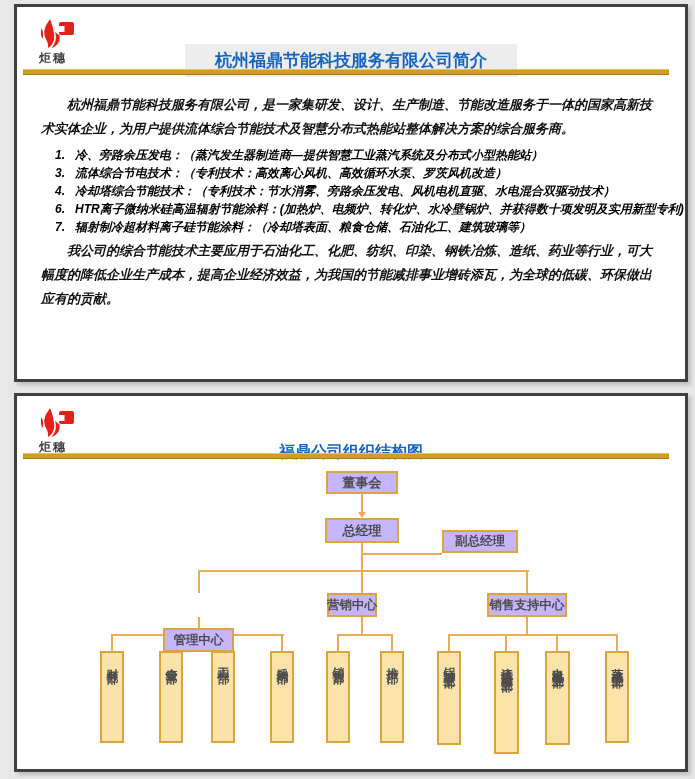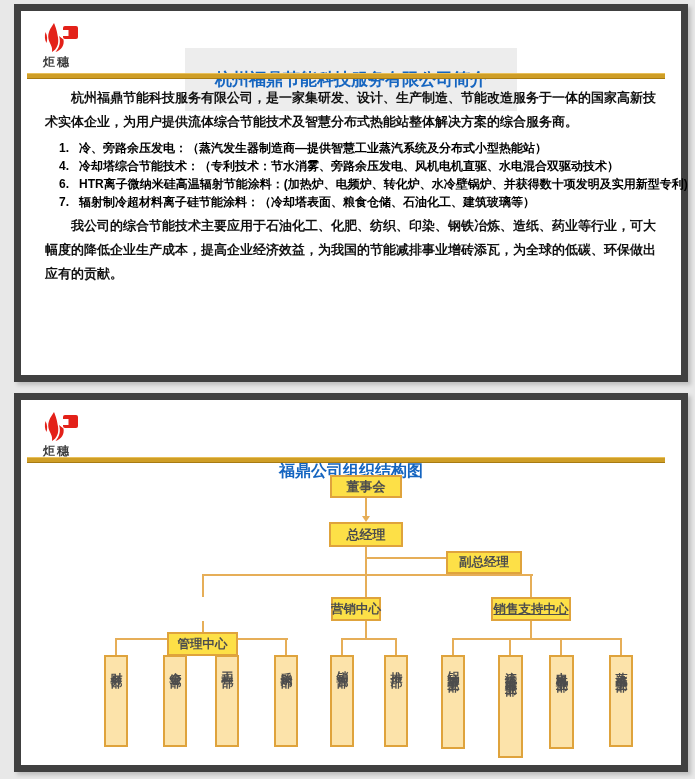--- a/index.html
+++ b/index.html
@@ -6,64 +6,64 @@
   body{
     width:695px;height:779px;
     background:#e8e8e8;
     font-family:"Liberation Sans","DejaVu Sans",sans-serif;
     position:relative;
     -webkit-font-smoothing:antialiased;
   }
   .card{
     position:absolute;left:14px;width:674px;
     background:#ffffff;
-    border:7px solid #404040;
+    border:3px solid #404040;
     box-shadow:3px 3px 4px rgba(0,0,0,0.18);
     box-sizing:border-box;
   }
   #card1{top:4px;height:378px;}
   #card2{top:393px;height:379px;}
 
   
   .logo{position:absolute;left:22px;top:12px;width:60px;text-align:left;}
   .logo svg{display:block;width:36px;height:30px;}
   .logo-text{display:block;font-size:12px;font-weight:bold;color:#3b3b3b;letter-spacing:2px;margin-top:1px;}
   .title-box{
     position:absolute;left:50%;transform:translateX(-50%);
     top:26px;background:#ededed;
-    padding:20px 30px;white-space:nowrap;
+    padding:5px 30px;white-space:nowrap;
     font-size:17px;font-weight:bold;color:#1565c0;
   }
   #card2 .title-box{background:transparent;top:30px;font-size:16px;}
   .gold-rule{
     position:absolute;left:6px;right:16px;height:4px;
     background:#cf9e26;border-top:1px solid #e8c05a;border-bottom:1px solid #a87b12;
   }
   #card1 .gold-rule{top:62px;}
   #card2 .gold-rule{top:57px;}
 
   
   .doc-body{
-    position:absolute;left:24px;right:22px;top:75px;
-    font-size:13px;line-height:24px;color:#111;font-weight:600;
+    position:absolute;left:24px;right:22px;top:86px;
+    font-size:13px;line-height:24px;color:#111;font-weight:600;font-style:italic;
   }
   .doc-body p{margin:0;}
   .indent{text-indent:2em;}
   .tech-list{
     list-style:none;margin:5px 0 3px 0;padding:0 0 0 14px;
     font-size:12px;line-height:18px;font-weight:bold;color:#000;
   }
   .tech-list li{white-space:nowrap;}
   .tech-list .num{display:inline-block;width:20px;font-weight:bold;}
 
   
   .chart{position:absolute;inset:0;}
   .node{
     position:absolute;box-sizing:border-box;
-    background:#fde047;border:2px solid #dfa33c;
+    background:#c4b5fd;border:2px solid #dfa33c;
     display:flex;align-items:center;justify-content:center;
     font-size:13px;font-weight:600;color:#4d4d4d;
     white-space:nowrap;
   }
   .dept{
     position:absolute;box-sizing:border-box;
     background:#fce3aa;border:2px solid #dfa33c;
     display:flex;justify-content:center;
     padding-top:5px;
   }
@@ -93,20 +93,21 @@
     </svg>
     <span class="logo-text">炬穗</span>
   </div>
   <h1 class="title-box">杭州福鼎节能科技服务有限公司简介</h1>
   <div class="gold-rule"></div>
 
   <div class="doc-body">
     <p class="indent">杭州福鼎节能科技服务有限公司，是一家集研发、设计、生产制造、节能改造服务于一体的国家高新技术实体企业，为用户提供流体综合节能技术及智慧分布式热能站整体解决方案的综合服务商。</p>
     <ol class="tech-list">
       <li><span class="num">1.</span><span>冷、旁路余压发电：（蒸汽发生器制造商—提供智慧工业蒸汽系统及分布式小型热能站）</span></li>
+      <li><span class="num">3.</span><span>流体综合节电技术：（专利技术：高效离心风机、高效循环水泵、罗茨风机改造）</span></li>
       <li><span class="num">4.</span><span>冷却塔综合节能技术：（专利技术：节水消雾、旁路余压发电、风机电机直驱、水电混合双驱动技术）</span></li>
       <li><span class="num">6.</span><span>HTR离子微纳米硅高温辐射节能涂料：(加热炉、电频炉、转化炉、水冷壁锅炉、并获得数十项发明及实用新型专利)</span></li>
       <li><span class="num">7.</span><span>辐射制冷超材料离子硅节能涂料：（冷却塔表面、粮食仓储、石油化工、建筑玻璃等）</span></li>
     </ol>
     <p class="indent">我公司的综合节能技术主要应用于石油化工、化肥、纺织、印染、钢铁冶炼、造纸、药业等行业，可大幅度的降低企业生产成本，提高企业经济效益，为我国的节能减排事业增砖添瓦，为全球的低碳、环保做出应有的贡献。</p>
   </div>
 </section>
 
 <section class="card" id="card2">
   <div class="logo">
@@ -146,25 +147,25 @@
 
     <div class="vline" style="left:509px;top:221px;height:17px;"></div>
     <div class="hline" style="left:431px;top:238px;width:170px;"></div>
     <div class="vline" style="left:431px;top:238px;height:17px;"></div>
     <div class="vline" style="left:488px;top:238px;height:17px;"></div>
     <div class="vline" style="left:539px;top:238px;height:17px;"></div>
     <div class="vline" style="left:599px;top:238px;height:17px;"></div>
 
     <div class="node" style="left:309px;top:75px;width:72px;height:23px;">董事会</div>
     <div class="node" style="left:308px;top:122px;width:74px;height:25px;">总经理</div>
-    <div class="node" style="left:425px;top:151px;width:76px;height:23px;font-size:12.5px;">副总经理</div>
+    <div class="node" style="left:425px;top:134px;width:76px;height:23px;font-size:12.5px;">副总经理</div>
 
     <div class="node" style="left:146px;top:197px;width:71px;height:24px;font-size:12.5px;margin-top:35px;">管理中心</div>
     <div class="node" style="left:310px;top:197px;width:50px;height:24px;font-size:12.5px;">营销中心</div>
-    <div class="node" style="left:470px;top:197px;width:80px;height:24px;font-size:12.5px;text-decoration:underline;">销售支持中心</div>
+    <div class="node" style="left:470px;top:197px;width:80px;height:24px;font-size:12.5px;">销售支持中心</div>
 
     <div class="dept" style="left:83px;top:255px;width:24px;height:92px;">
         <span>财务部</span>
       </div>
     <div class="dept" style="left:142px;top:255px;width:24px;height:92px;">
         <span>企管部</span>
       </div>
     <div class="dept" style="left:194px;top:255px;width:24px;height:92px;">
         <span>工程部</span>
       </div>

